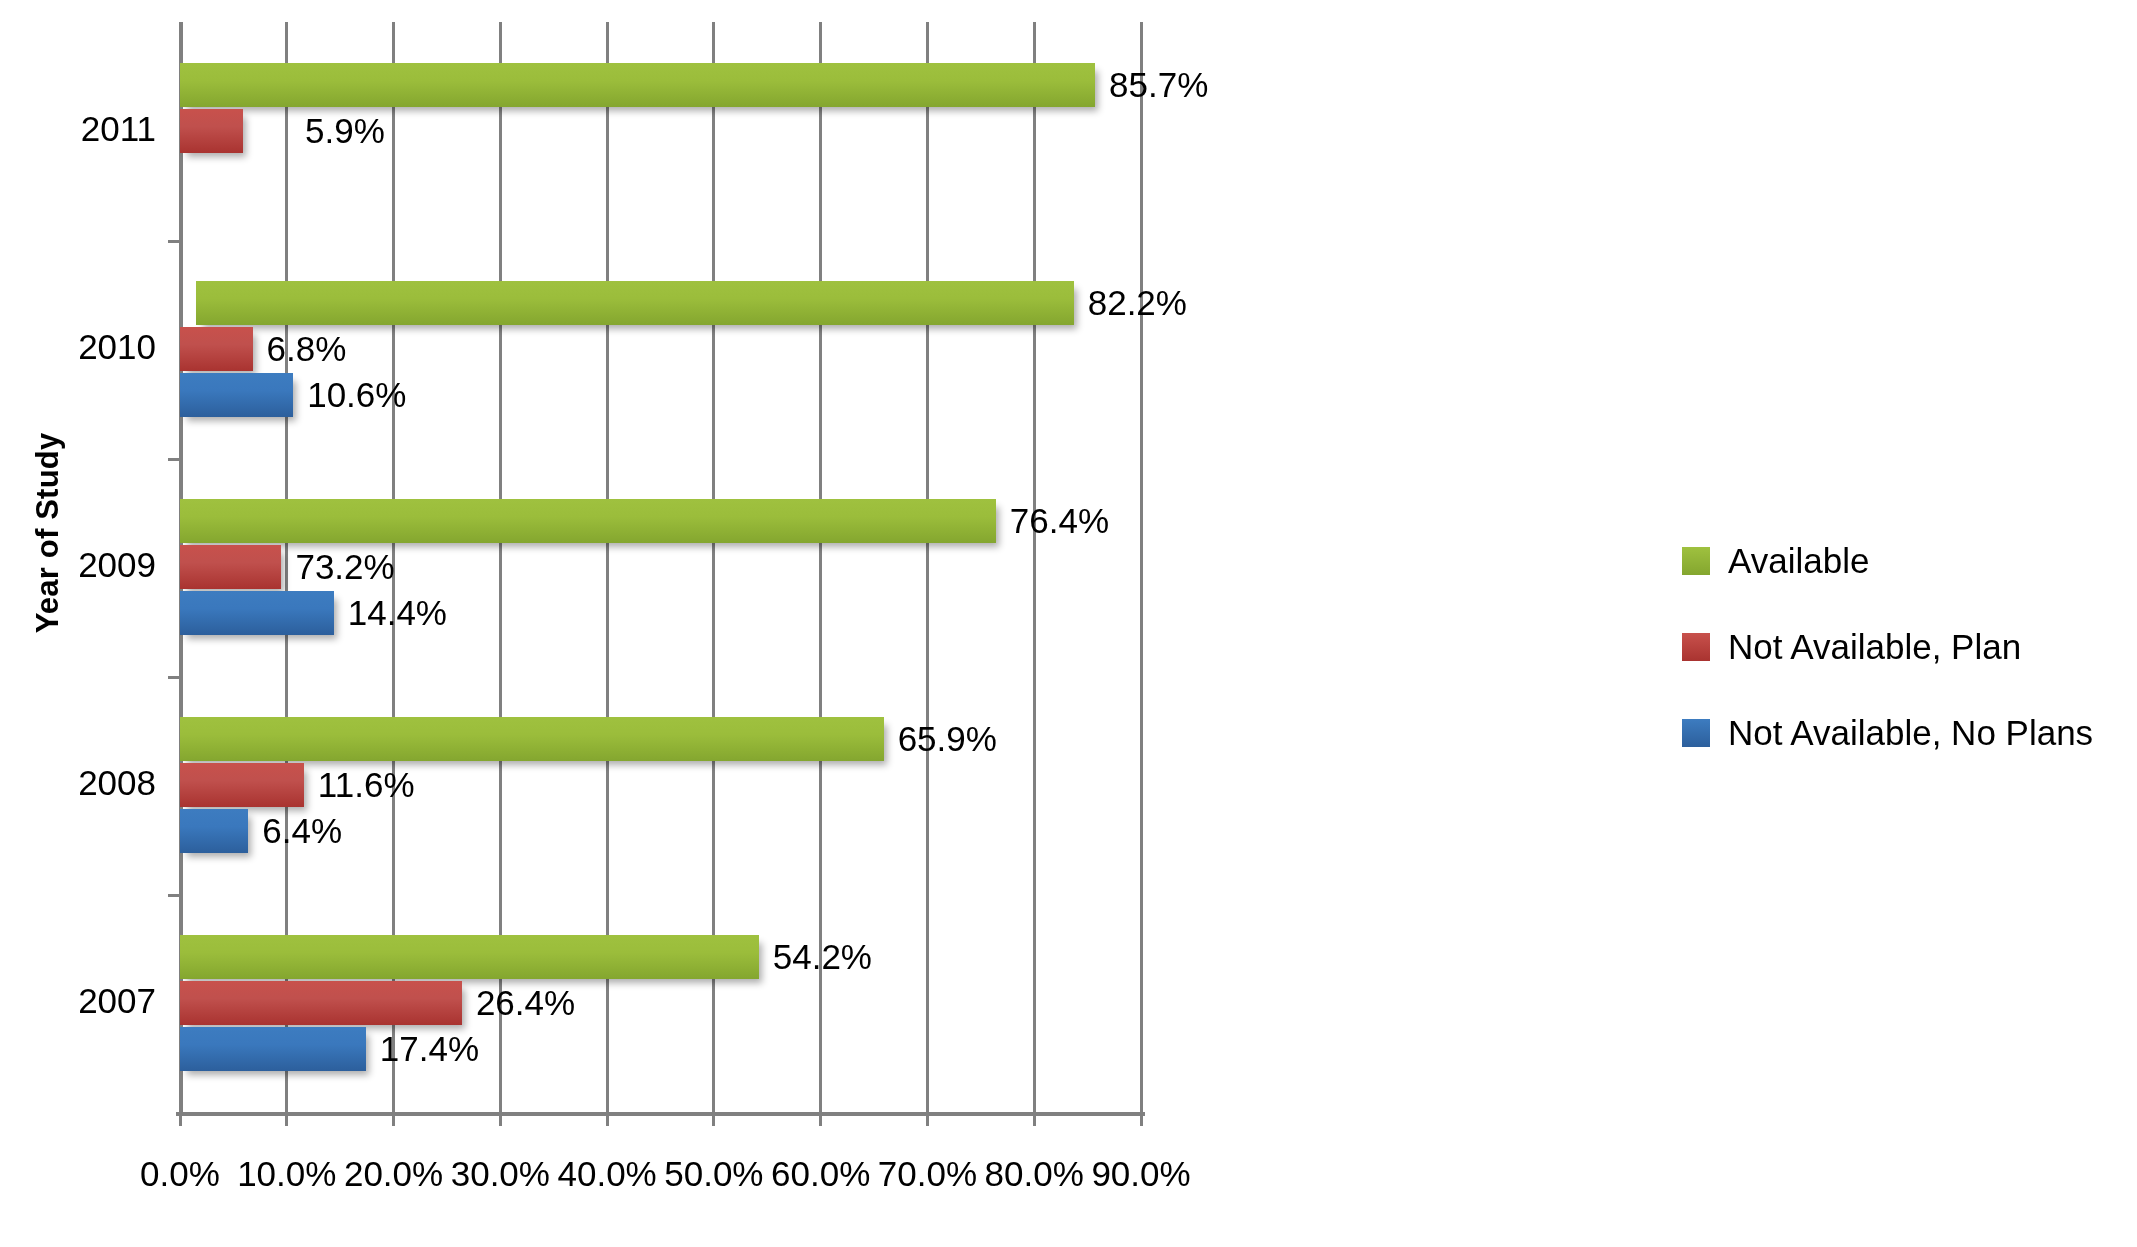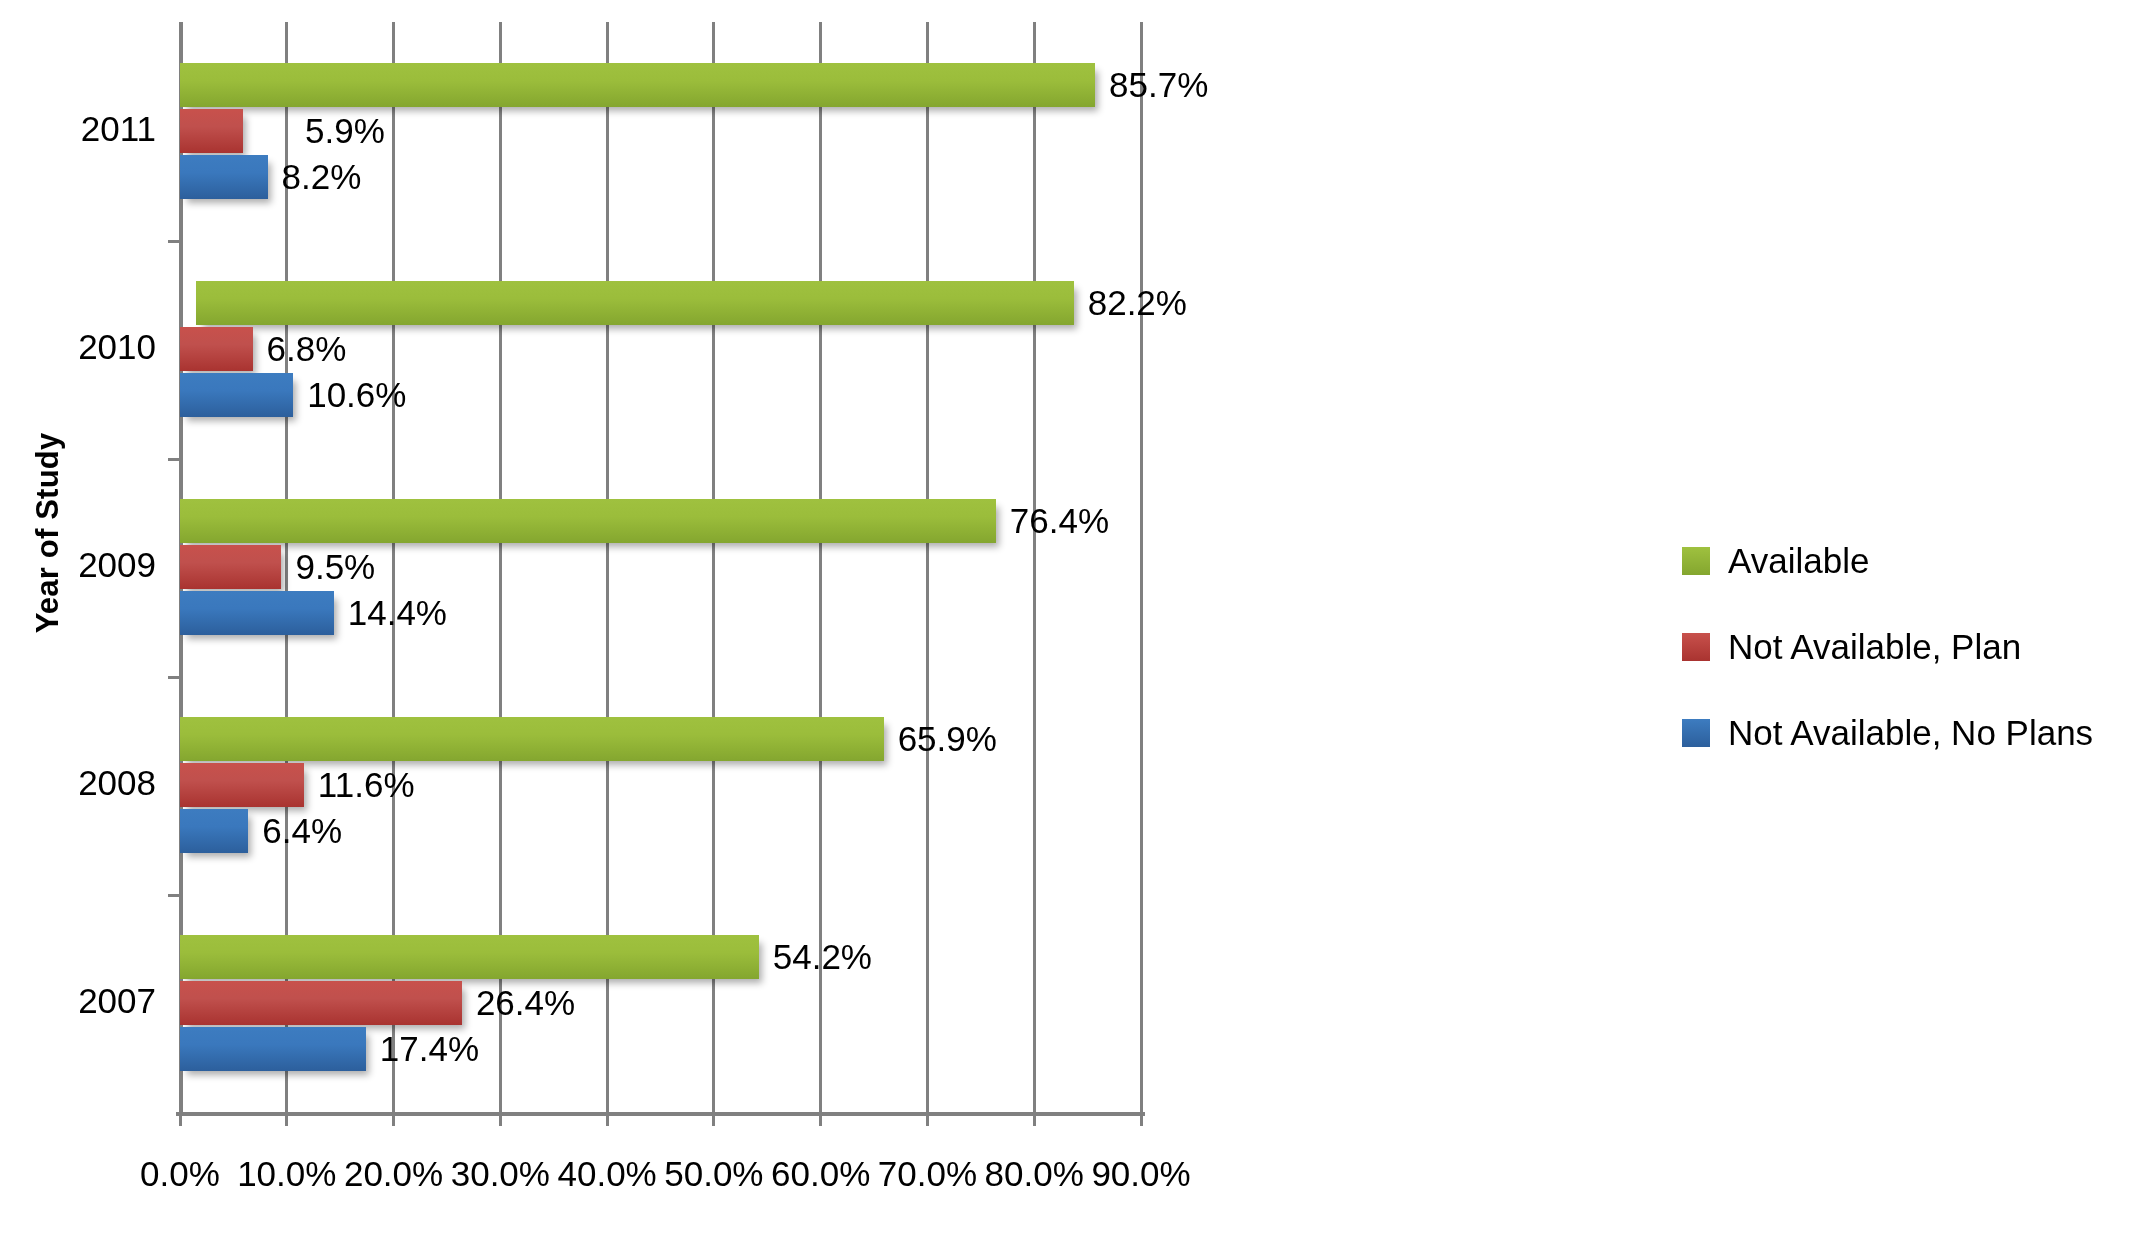--- a/index.html
+++ b/index.html
@@ -94,24 +94,20 @@
       <div class="group" style="top: 0px; height: 218px;">
         <div class="cat-label" style="top: 87px; right: 985px;">2011</div>
         <div class="bar-row" style="position: absolute; left: 0px; right: 0px; top: 41px;">
           <div class="bar green" title="Available 2011: 85.7%" style="width: 915.086px;"></div>
           <div class="bar-label" style="left: 929.086px;">85.7%</div>
         </div>
         <div class="bar-row" style="position: absolute; left: 0px; right: 0px; top: 87px;">
           <div class="bar red" title="Not Available, Plan 2011: 5.9%" style="width: 62.9989px;"></div>
           <div class="bar-label" style="left: 76.9989px; margin-left: 48px;">5.9%</div>
         </div>
-        <div class="bar-row" style="position: absolute; left: 0px; right: 0px; top: 133px;">
-          <div class="bar blue" title="Not Available, No Plans 2011: 8.2%" style="width: 87.5578px;"></div>
-          <div class="bar-label" style="left: 101.558px;">8.2%</div>
-        </div>
       </div>
       <div class="group" style="top: 218px; height: 218px;">
         <div class="cat-label" style="top: 87px; right: 985px;">2010</div>
         <div class="ytick" style="top: 0px;"></div>
         <div class="bar-row" style="position: absolute; left: 16px; right: 0px; top: 41px; text-align: right;">
           <div class="bar green" title="Available 2010: 82.2%" style="width: 877.713px;"></div>
           <div class="bar-label" style="left: 891.713px;">82.2%</div>
         </div>
         <div class="bar-row" style="position: absolute; left: 0px; right: 0px; top: 87px;">
           <div class="bar red" title="Not Available, Plan 2010: 6.8%" style="width: 72.6089px;"></div>
@@ -124,21 +120,21 @@
       </div>
       <div class="group" style="top: 436px; height: 218px;">
         <div class="cat-label" style="top: 87px; right: 985px;">2009</div>
         <div class="ytick" style="top: 0px;"></div>
         <div class="bar-row" style="position: absolute; left: 0px; right: 0px; top: 41px;">
           <div class="bar green" title="Available 2009: 76.4%" style="width: 815.782px;"></div>
           <div class="bar-label" style="left: 829.782px;">76.4%</div>
         </div>
         <div class="bar-row" style="position: absolute; left: 0px; right: 0px; top: 87px;">
           <div class="bar red" title="Not Available, Plan 2009: 9.5%" style="width: 101.439px;"></div>
-          <div class="bar-label" style="left: 115.439px;">9.5%</div>
+          <div class="bar-label" style="left: 115.439px;">73.2%</div>
         </div>
         <div class="bar-row" style="position: absolute; left: 0px; right: 0px; top: 133px; padding-left: 28px;">
           <div class="bar blue" title="Not Available, No Plans 2009: 14.4%" style="width: 153.76px;"></div>
           <div class="bar-label" style="left: 167.76px;">14.4%</div>
         </div>
       </div>
       <div class="group" style="top: 654px; height: 218px;">
         <div class="cat-label" style="top: 87px; right: 985px;">2008</div>
         <div class="ytick" style="top: 0px;"></div>
         <div class="bar-row" style="position: absolute; left: 0px; right: 0px; top: 41px;">

